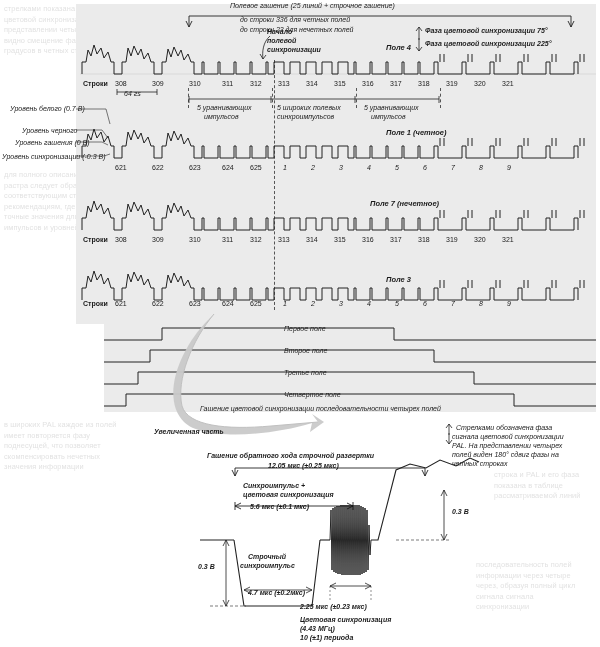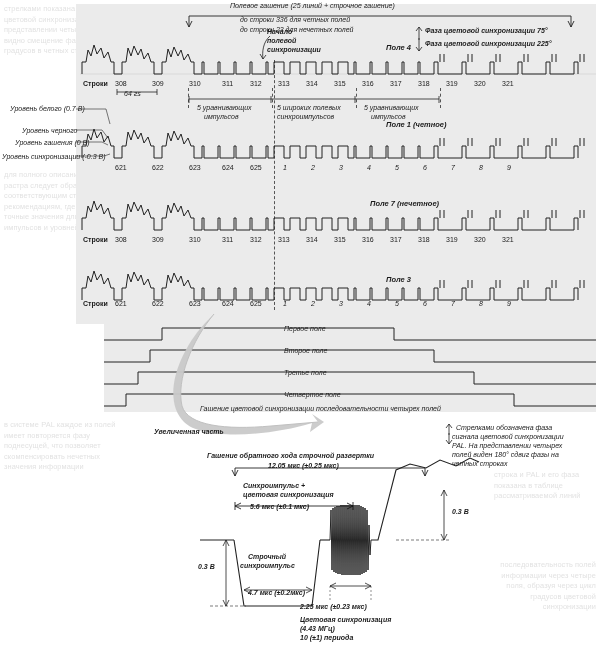--- a/index.html
+++ b/index.html
@@ -57,36 +57,36 @@
 </div>
 <div class="ghost" style="left:4px;top:170px;">
   <span>для полного описания структуры</span><br>
   <span>растра следует обратиться к</span><br>
   <span>соответствующим стандартам и</span><br>
   <span>рекомендациям, где приведены</span><br>
   <span>точные значения длительностей</span><br>
   <span>импульсов и уровней сигнала</span>
 </div>
 <div class="ghost" style="left:4px;top:420px;">
-  <span>в системе PAL каждое из полей</span><br>
+  <span>в широких PAL каждое из полей</span><br>
   <span>имеет повторяется фазу</span><br>
   <span>поднесущей, что позволяет</span><br>
   <span>скомпенсировать нечетных</span><br>
   <span>значения информации</span>
 </div>
 <div class="ghost right" style="left:494px;top:470px;">
   <span>строка и PAL и его фаза</span><br>
   <span>показана в таблице</span><br>
   <span>рассматриваемой линий</span>
 </div>
-<div class="ghost right" style="left:476px;top:560px;text-align:right;">
+<div class="ghost right" style="left:476px;top:560px;">
   <span>последовательность полей</span><br>
   <span>информации через четыре</span><br>
-  <span>поля, образуя через цикл</span><br>
-  <span>градусов цветовой</span><br>
+  <span>через, образуя полный цикл</span><br>
+  <span>сигнала сигнала</span><br>
   <span>синхронизации</span>
 </div>
 
 <div class="panel"></div>
 <div class="panel2"></div>
 
 <svg class="wave" style="left:188px;top:14px;" width="384" height="14">
   <path d="M1,13 L1,2 L383,2 L383,13" fill="none" stroke="#222" stroke-width="0.9"></path>
   <path d="M1,13 L-2,7 M1,13 L4,7" fill="none" stroke="#222" stroke-width="0.9"></path>
   <path d="M383,13 L380,7 M383,13 L386,7" fill="none" stroke="#222" stroke-width="0.9"></path>
@@ -193,21 +193,21 @@
   <path fill="none" stroke="#222" stroke-width="1" d="M188,38 L194,38 L194,26 L204,26 L204,38 L210,38 L210,26 L220,26 L220,38 L226,38 L226,26 L236,26
        L236,38 L242,38 L242,26 L252,26 L252,38 L258,38 L258,26 L268,26 L268,38"></path>
   <path fill="none" stroke="#222" stroke-width="1" d="M268,38 L274,38 L274,26 L276,26 L276,38 L290,38 L290,26 L292,26 L292,38 L306,38 L306,26 L308,26
        L308,38 L322,38 L322,26 L324,26 L324,38 L338,38 L338,26 L340,26 L340,38 L354,38"></path>
   <path fill="none" stroke="#222" stroke-width="1" d="M354,38 L354,26 L358,26 L358,38 L382,38 L382,26 L386,26 L386,38 L410,38 L410,26 L414,26 L414,38
        L438,38 L438,26 L442,26 L442,38 L466,38 L466,26 L470,26 L470,38 L494,38 L494,26 L498,26 L498,38"></path>
   <path fill="none" stroke="#222" stroke-width="1" d="M360,26 L360,18 M364,26 L364,18 M388,26 L388,18 M392,26 L392,18
        M416,26 L416,18 M420,26 L420,18 M444,26 L444,18 M448,26 L448,18
        M472,26 L472,18 M476,26 L476,18 M500,26 L500,18 M504,26 L504,18"></path>
 </svg>
-<div class="fieldname" style="left:386px;top:120px;">Поле 1 (четное)</div>
+<div class="fieldname" style="left:386px;top:128px;">Поле 1 (четное)</div>
 <div class="num" style="left:115px;top:164px;">621</div>
 <div class="num" style="left:152px;top:164px;">622</div>
 <div class="num" style="left:189px;top:164px;">623</div>
 <div class="num" style="left:222px;top:164px;">624</div>
 <div class="num" style="left:250px;top:164px;">625</div>
 <div class="numi" style="left:283px;top:164px;">1</div>
 <div class="numi" style="left:311px;top:164px;">2</div>
 <div class="numi" style="left:339px;top:164px;">3</div>
 <div class="numi" style="left:367px;top:164px;">4</div>
 <div class="numi" style="left:395px;top:164px;">5</div>

